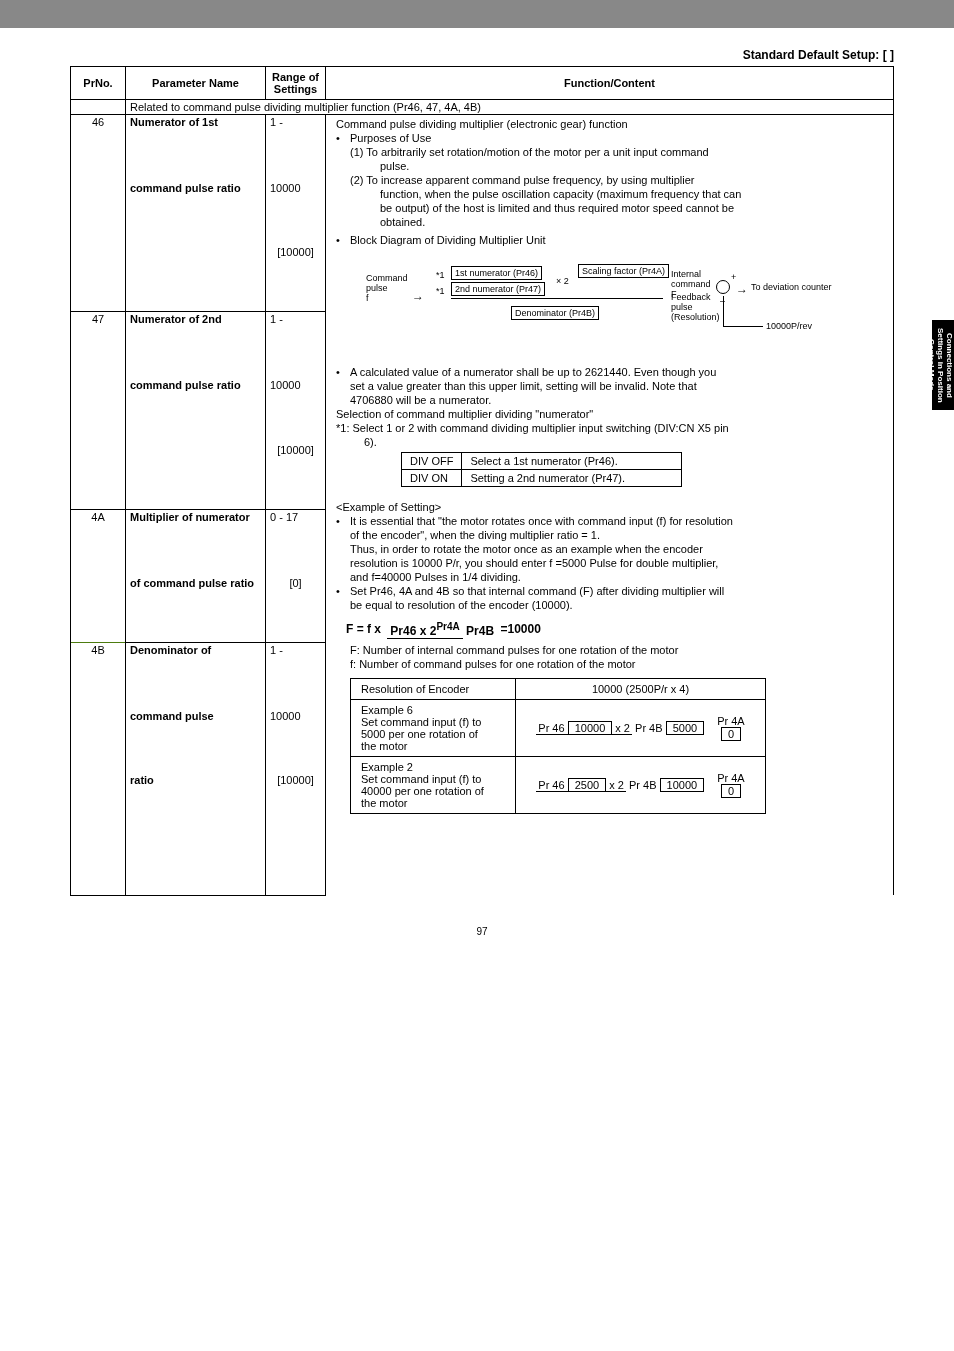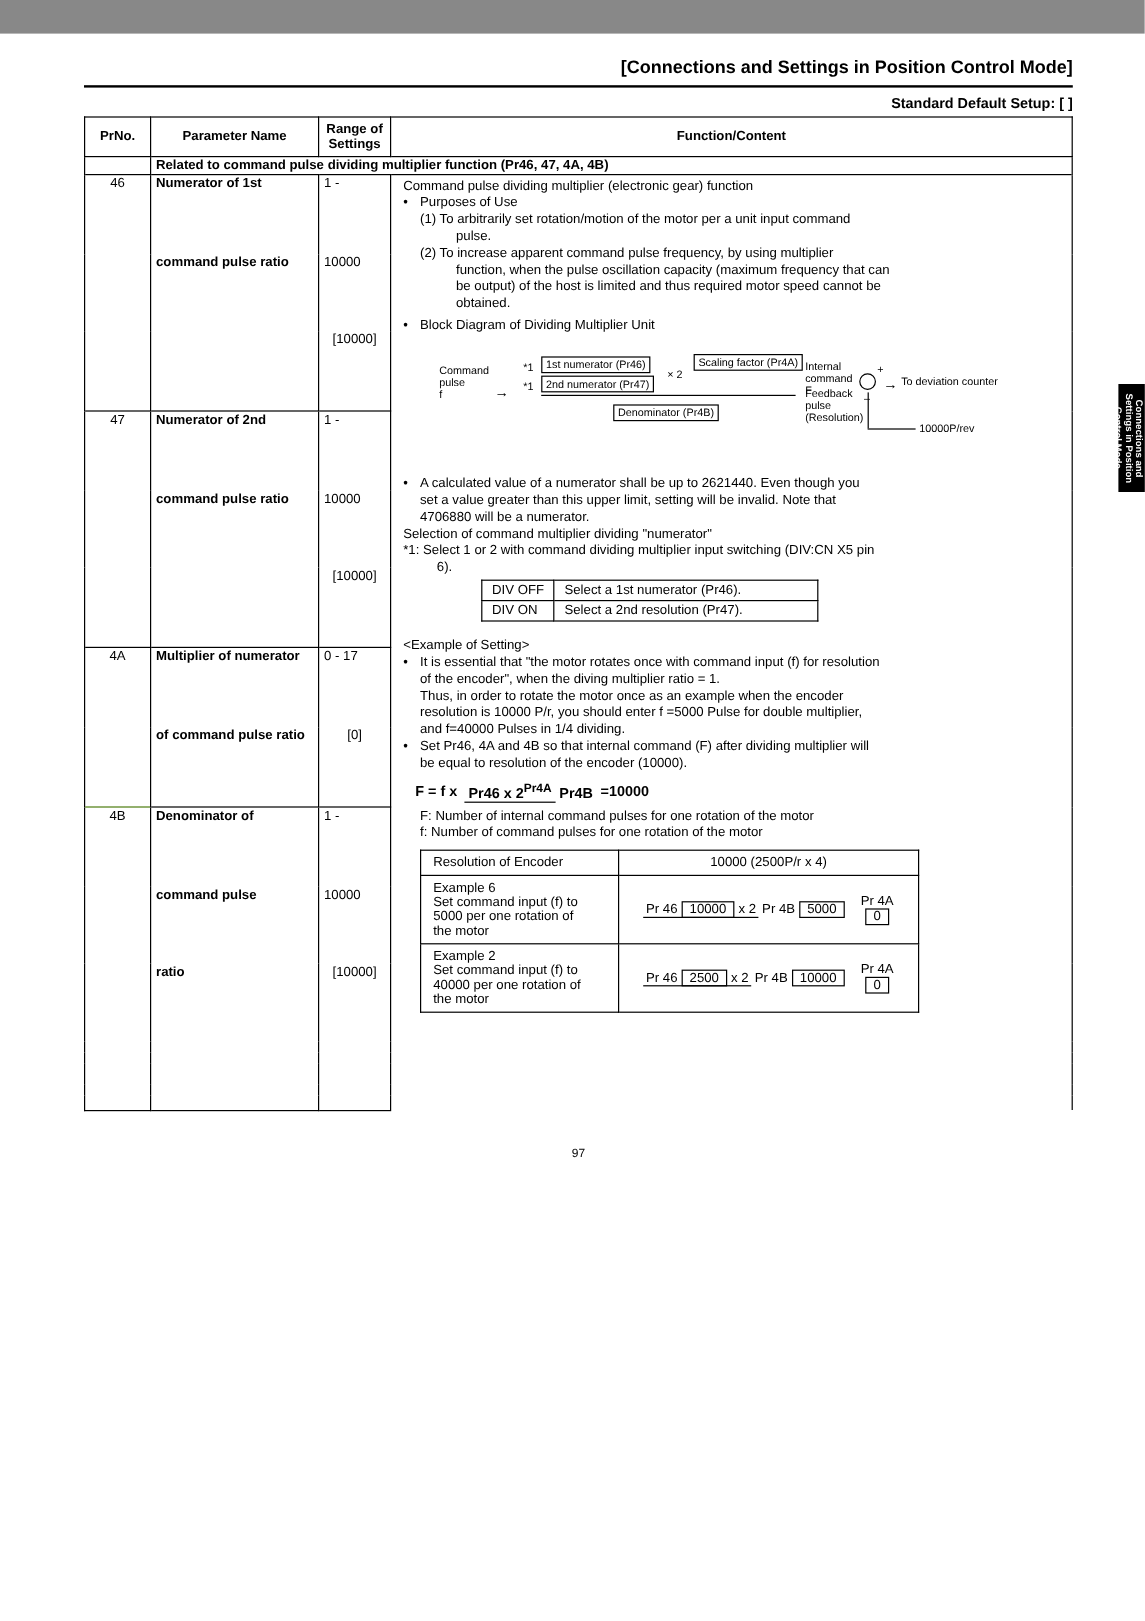--- a/index.html
+++ b/index.html
@@ -162,33 +162,31 @@
     line-height: 1.1;
   }
   .page-num {
     text-align: center;
     margin-top: 30px;
     font-size: 10px;
   }
   .rel-span {
     border-top:1px solid #000;
     padding:3px 6px;
-    font-weight:bold;
   }
 </style>
 </head>
 <body>
 
 <div class="topbar"></div>
 
 <div class="side-tab">Connections and Settings in Position Control Mode</div>
 
 <div class="content-wrap">
 
-  <div class="page-header">[Connections and Settings in Position Control Mode]</div>
   <div class="default-setup">Standard Default Setup: [    ]</div>
 
   <table class="param">
     <colgroup>
       <col class="col-prno">
         <col class="col-name">
         <col class="col-range">
         <col class="col-func">
     </colgroup>
     <tbody>
@@ -271,21 +269,21 @@
           <p style="padding-left:28px;">6).</p>
 
           <table class="small">
             <tbody>
                   <tr>
                     <td>DIV OFF</td>
                     <td style="width:220px">Select a 1st numerator (Pr46).</td>
                   </tr>
             <tr>
                     <td>DIV ON</td>
-                    <td>Select a 2nd resolution (Pr47).</td>
+                    <td>Setting a 2nd numerator (Pr47).</td>
                   </tr>
           </tbody>
               </table>
 
           <p style="margin-top:14px;">&lt;Example of Setting&gt;</p>
           <div class="bullet-row">
                 <span class="bullet-dot">•</span>
                 <span>It is essential that "the motor rotates once with command input (f) for resolution</span>
               </div>
           <p class="indent1">of the encoder", when the diving multiplier ratio = 1.</p>

